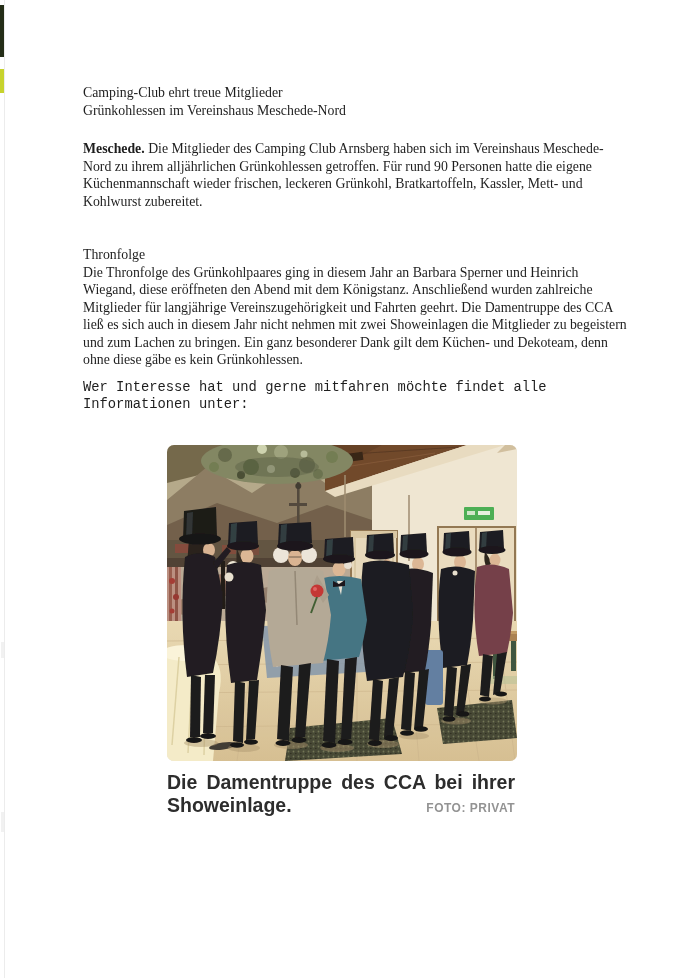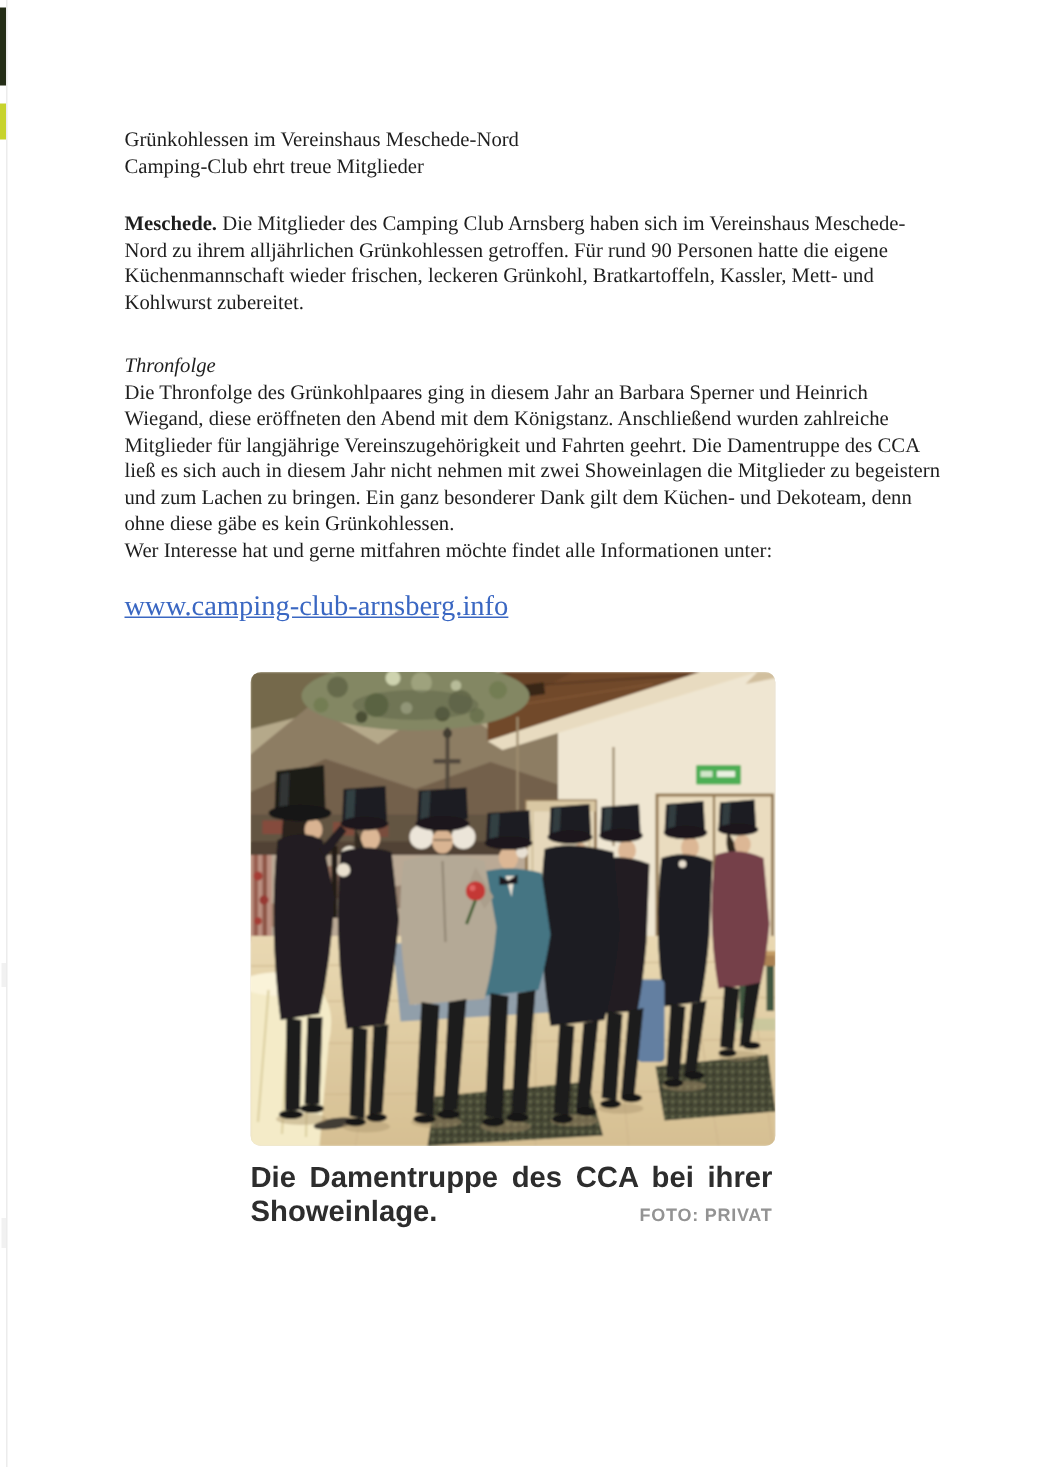--- a/index.html
+++ b/index.html
@@ -11,24 +11,24 @@
   .edge-dark{position:absolute;left:0;top:5px;width:4px;height:52px;background:#242d17;}
   .edge-yellow{position:absolute;left:0;top:69px;width:4px;height:24px;background:#c7d32d;}
   .smudge{position:absolute;background:#f1f1f1;}
 
   .content{position:absolute;left:83px;top:84px;width:545px;color:#1e1e1e;
            font-size:13.8px;line-height:17.5px;}
   .title-line{margin:0;}
   p{margin:0;}
   .p1{margin-top:21px;}
   .lead{font-weight:bold;}
-  .subhead{margin-top:25px;font-style:italic;}
+  .subhead{margin-top:36px;}
   .p2{}
   .p3{margin-top:8px;}
-  .p4{margin-top:0;}
+  .p4{margin-top:10px;font-family:Liberation Mono, monospace;}
   .weblink{display:inline-block;margin-top:18px;font-size:19px;line-height:24px;
            color:var(--link-color,#3a67c2);text-decoration:underline;cursor:pointer;}
 
   figure.photo-block{margin:31px 0 0 84px;width:304px;}
   .photo{width:350px;height:316px;border-radius:7px;overflow:hidden;background:#f0e8d6;
          box-shadow:0 0 0 1px #e9e4d8 inset;}
   .photo svg{display:block;}
 
   figcaption{margin-top:9px;width:348px;font-family:"Liberation Sans",sans-serif;}
   .cap1{font-weight:bold;font-size:19.5px;line-height:25px;color:#2d2d2d;
@@ -41,31 +41,30 @@
 <body>
 
 <div class="page">
   <div class="edge-line"></div>
   <div class="edge-dark"></div>
   <div class="edge-yellow"></div>
   <div class="smudge" style="left:1px;top:642px;width:3px;height:16px;"></div>
   <div class="smudge" style="left:1px;top:812px;width:3px;height:20px;"></div>
 
   <div class="content">
+    <div class="title-line">Camping-Club ehrt treue Mitglieder</div>
     <div class="title-line">Grünkohlessen im Vereinshaus Meschede-Nord</div>
-    <div class="title-line">Camping-Club ehrt treue Mitglieder</div>
 
     <p class="p1"><span class="lead">Meschede.</span><span> Die Mitglieder des Camping Club Arnsberg haben sich im Vereinshaus Meschede-Nord zu ihrem alljährlichen Grünkohlessen getroffen. Für rund 90 Personen hatte die eigene Küchenmannschaft wieder frischen, leckeren Grünkohl, Bratkartoffeln, Kassler, Mett- und Kohlwurst zubereitet.</span></p>
 
     <div class="subhead">Thronfolge</div>
 
     <p class="p2">Die Thronfolge des Grünkohlpaares ging in diesem Jahr an Barbara Sperner und Heinrich Wiegand, diese eröffneten den Abend mit dem Königstanz. Anschließend wurden zahlreiche Mitglieder für langjährige Vereinszugehörigkeit und Fahrten geehrt. Die Damentruppe des CCA ließ es sich auch in diesem Jahr nicht nehmen mit zwei Showeinlagen die Mitglieder zu begeistern und zum Lachen zu bringen. Ein ganz besonderer Dank gilt dem Küchen- und Dekoteam, denn ohne diese gäbe es kein Grünkohlessen.</p>
     <p class="p4">Wer Interesse hat und gerne mitfahren möchte findet alle Informationen unter:</p>
 
-    <a class="weblink" href="#">www.camping-club-arnsberg.info</a>
 
     <figure class="photo-block">
       <div class="photo">
 
         <svg width="350" height="316" viewBox="0 0 350 316" xmlns="http://www.w3.org/2000/svg">
           <defs>
             <linearGradient id="floorGrad" x1="0" y1="0" x2="0" y2="1">
               <stop offset="0" stop-color="#e9dab4"></stop>
                 <stop offset="1" stop-color="#d5bf92"></stop>
             </linearGradient>

